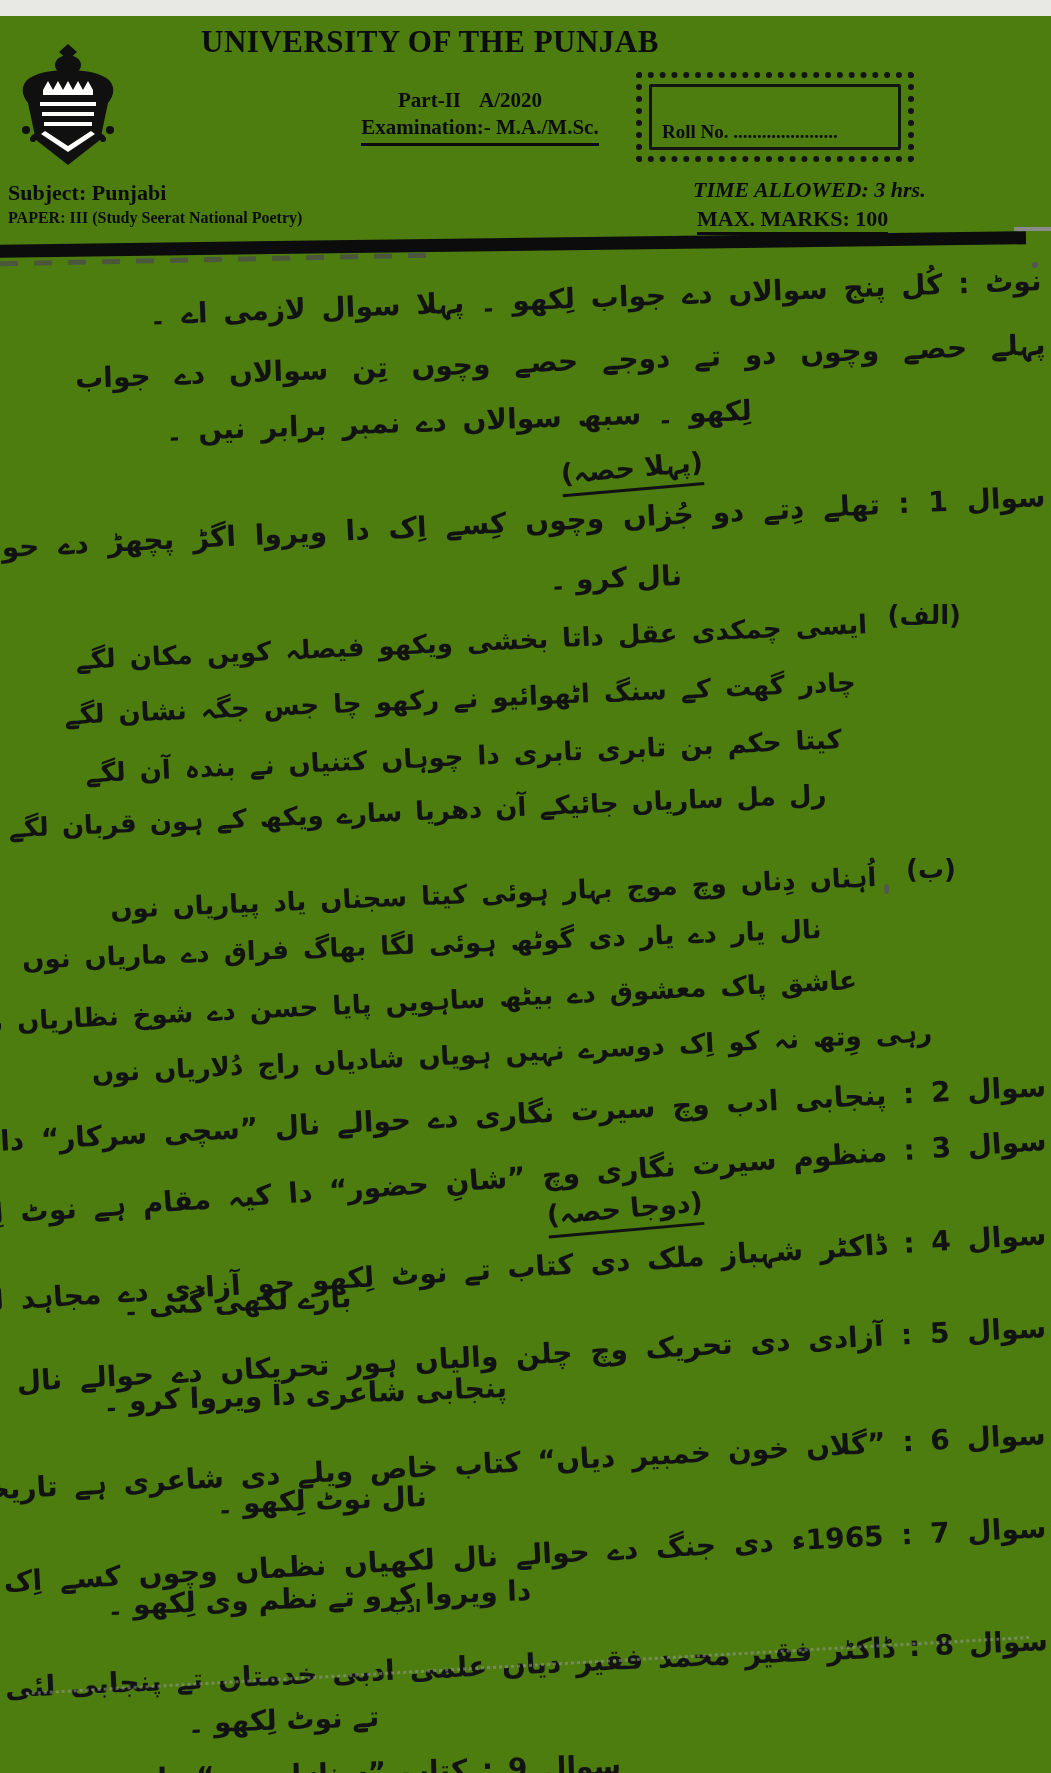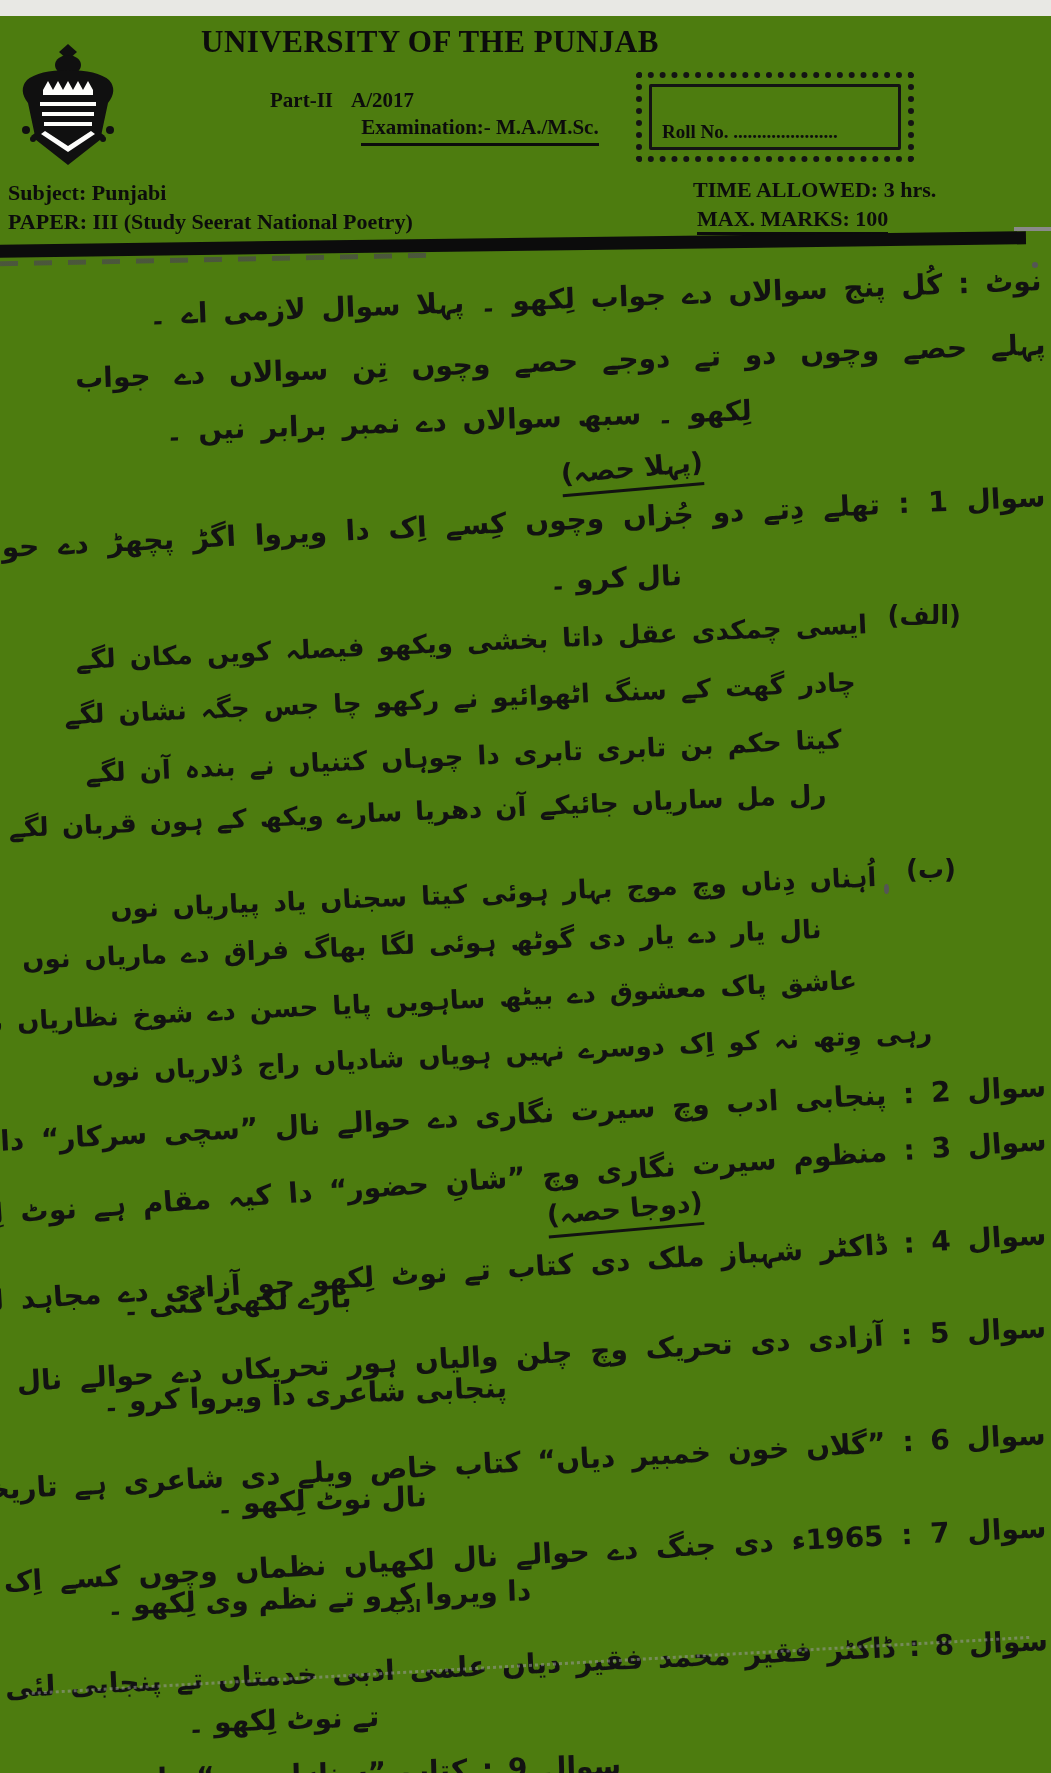--- a/index.html
+++ b/index.html
@@ -6,32 +6,32 @@
   .page{
     position:relative; width:1051px; height:1773px;
     background:#4d7c0f; overflow:hidden; margin:16px auto;
     color:#111;
   }
   
   .serif{font-family:"Liberation Serif",serif; font-weight:bold; color:#0c0c0c;}
   .title{position:absolute; left:130px; top:8px; width:600px; text-align:center;
          font-size:31px; letter-spacing:.5px;}
   .partline{position:absolute; left:270px; top:72px; width:400px;
-            display:flex; justify-content:flex-start; gap:18px; font-size:21px;}
+            display:flex; justify-content:center; gap:18px; font-size:21px;}
   .examline{position:absolute; left:280px; top:99px; width:400px; text-align:center; font-size:21px;}
   .examline span{border-bottom:3px solid #0c0c0c; padding-bottom:4px;}
   .rollbox{position:absolute; left:636px; top:56px; width:266px; height:78px;
            border:6px dotted #141414; border-radius:4px;}
   .rollinner{position:absolute; left:7px; top:6px; right:7px; bottom:6px;
              border:3px solid #141414; border-radius:2px;
              display:flex; align-items:flex-end; padding:0 0 4px 10px; box-sizing:border-box;}
   .rollinner span{font-size:19px;}
   .subject{position:absolute; left:8px;  top:164px; font-size:22px;}
-  .paper  {position:absolute; left:8px;  top:193px; font-size:22px;}
-  .time   {position:absolute; left:693px; top:161px; font-size:22px;}
+  .paper  {position:absolute; left:8px;  top:193px; font-size:16px;}
+  .time   {position:absolute; left:693px; top:161px; font-size:22px;font-style:italic;}
   .marks  {position:absolute; left:697px; top:190px; font-size:22px;}
   .marks span{border-bottom:3px solid #0c0c0c; padding-bottom:1px;}
   .logo{position:absolute; left:12px; top:28px; width:112px; height:122px;}
   
   .rule-main{position:absolute; left:-6px; top:222px; width:1032px; height:13px;
              background:#0c0c0c; transform:rotate(-0.75deg);}
   .rule-echo{position:absolute; left:0; top:241px; width:430px; height:5px;
              background:repeating-linear-gradient(90deg,#4a4a4a 0 18px,transparent 18px 34px);
              transform:rotate(-1.1deg); opacity:.75;}
   .rule-tail{position:absolute; left:1014px; top:211px; width:37px; height:4px; background:#8a8a8a;}
@@ -101,21 +101,21 @@
       <rect x="29" y="68" width="52" height="4"></rect>
       <rect x="31" y="78" width="48" height="4"></rect>
       <path d="M28 90 L55 108 L82 90 l-4 -3 -23 15 -23 -15 z"></path>
     </g>
   </svg>
 
   <div class="serif title">UNIVERSITY OF THE PUNJAB</div>
 
   <div class="serif partline">
     <span>Part-II</span>
-    <span>A/2017</span>
+    <span>A/2020</span>
   </div>
 
   <div class="serif examline">
     <span>Examination:- M.A./M.Sc.</span>
   </div>
 
   <div class="rollbox">
     <div class="rollinner serif">
       <span>Roll No. ......................</span>
     </div>

